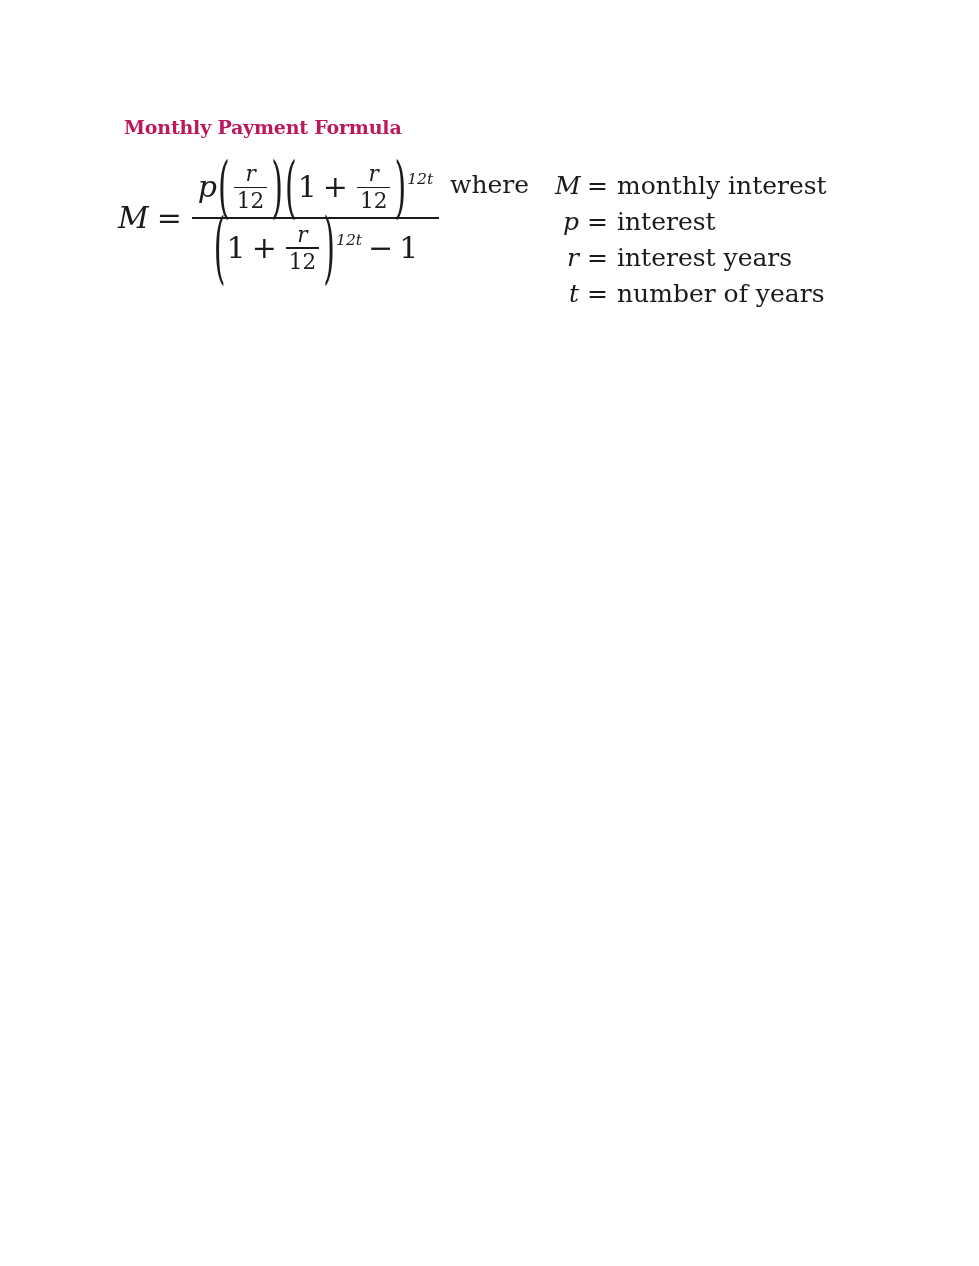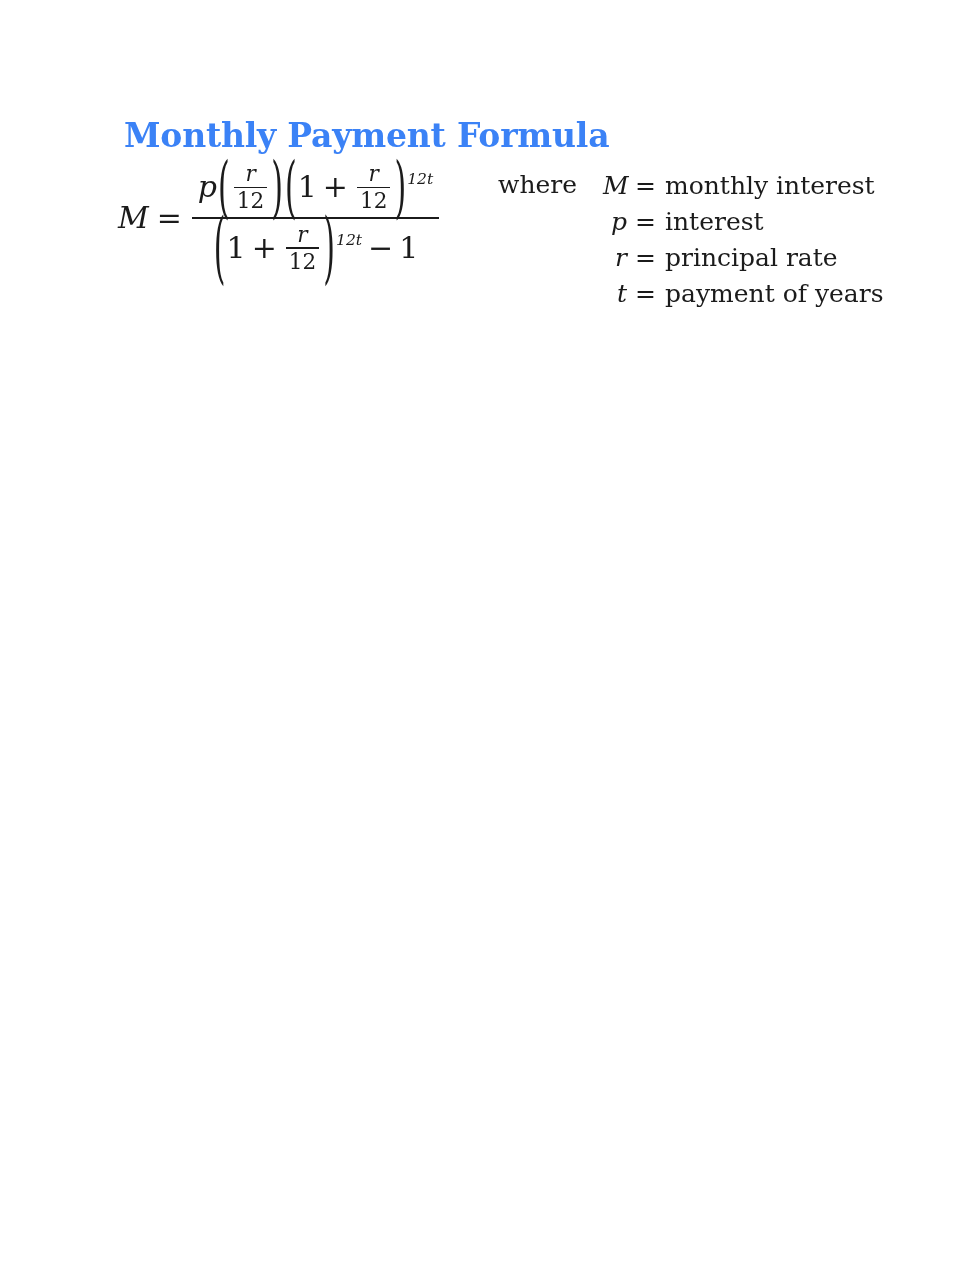--- a/index.html
+++ b/index.html
@@ -24,23 +24,23 @@
     height: 1266px;
     background: #ffffff;
   }
 
   .title {
     position: absolute;
     left: 124px;
     top: 116px;
     font-family: "DejaVu Serif", "Liberation Serif", serif;
     font-weight: bold;
-    font-size: 33px;
+    font-size: 19px;
     letter-spacing: -0.2px;
-    color: #3b82f6;
+    color: #be185d;
   }
 
   .formula-block {
     position: absolute;
     left: 118px;
     top: 160px;
     display: flex;
     align-items: flex-start;
   }
 
@@ -139,21 +139,20 @@
     top: 168px;
     display: flex;
     align-items: flex-start;
     font-family: "DejaVu Serif", "Liberation Serif", serif;
     font-size: 25px;
     color: #1b1b1b;
   }
   .where-word {
     padding-right: 26px;
     padding-top: 2px;
-    margin-left: 48px;
   }
   .defs {
     display: flex;
     flex-direction: column;
   }
   .def-row {
     display: flex;
     align-items: baseline;
     line-height: 1.44;
     white-space: nowrap;
@@ -248,25 +247,25 @@
 
       <div class="def-row">
         <span class="def-sym">p</span>
         <span class="def-eq">=</span>
         <span class="def-text">interest</span>
       </div>
 
       <div class="def-row">
         <span class="def-sym">r</span>
         <span class="def-eq">=</span>
-        <span class="def-text">principal rate</span>
+        <span class="def-text">interest years</span>
       </div>
 
       <div class="def-row">
         <span class="def-sym">t</span>
         <span class="def-eq">=</span>
-        <span class="def-text">payment of years</span>
+        <span class="def-text">number of years</span>
       </div>
 
     </div>
   </div>
 
 </div>
 
 </body></html>

